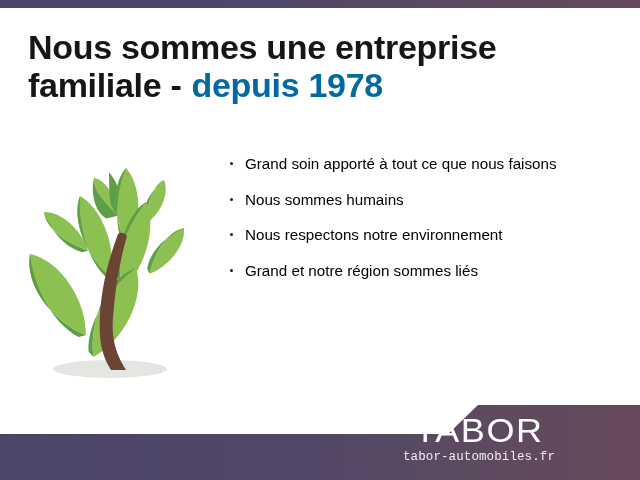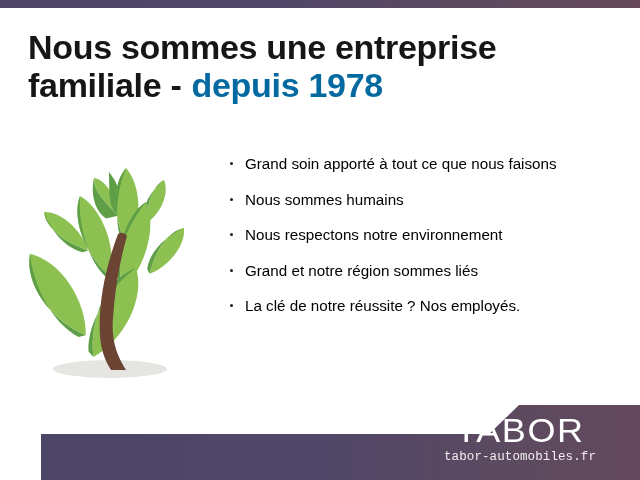--- a/index.html
+++ b/index.html
@@ -103,21 +103,20 @@
     background: #1c1c1c;
   }
 
   
   .footer {
     position: absolute;
     left: 0;
     top: 400px;
     width: 576px;
     height: 80px;
-    margin-left: 41px;
   }
   .footer svg {
     position: absolute;
     left: 0;
     top: 0;
     display: block;
     width: 640px;
     height: 80px;
   }
   .brand {
@@ -212,21 +211,20 @@
 
       <path d="M104,84 C92,116 84,152 86,186 C87,201 92,212 97,220 L112,220 C103,206 97,190 99,168 C101,138 106,110 113,86 C110,82 107,82 104,84 Z" fill="#6b4433"></path>
     </svg>
   </div>
 
   <ul class="bullets">
     <li><span class="dot"></span><span>Grand soin apporté à tout ce que nous faisons</span></li>
     <li><span class="dot"></span><span>Nous sommes humains</span></li>
     <li><span class="dot"></span><span>Nous respectons notre environnement</span></li>
     <li><span class="dot"></span><span>Grand et notre région sommes liés</span></li>
-    <li><span class="dot"></span><span>La clé de notre réussite ? Nos employés.</span></li>
   </ul>
 
   <div class="footer">
     <svg viewBox="0 0 640 80" preserveAspectRatio="none" xmlns="http://www.w3.org/2000/svg">
       <defs>
         <linearGradient id="footerGrad" x1="0" y1="0" x2="1" y2="0">
           <stop offset="0" stop-color="#4c4568"></stop>
           <stop offset="0.45" stop-color="#514768"></stop>
           <stop offset="0.72" stop-color="#5c4a60"></stop>
           <stop offset="1" stop-color="#66495b"></stop>

